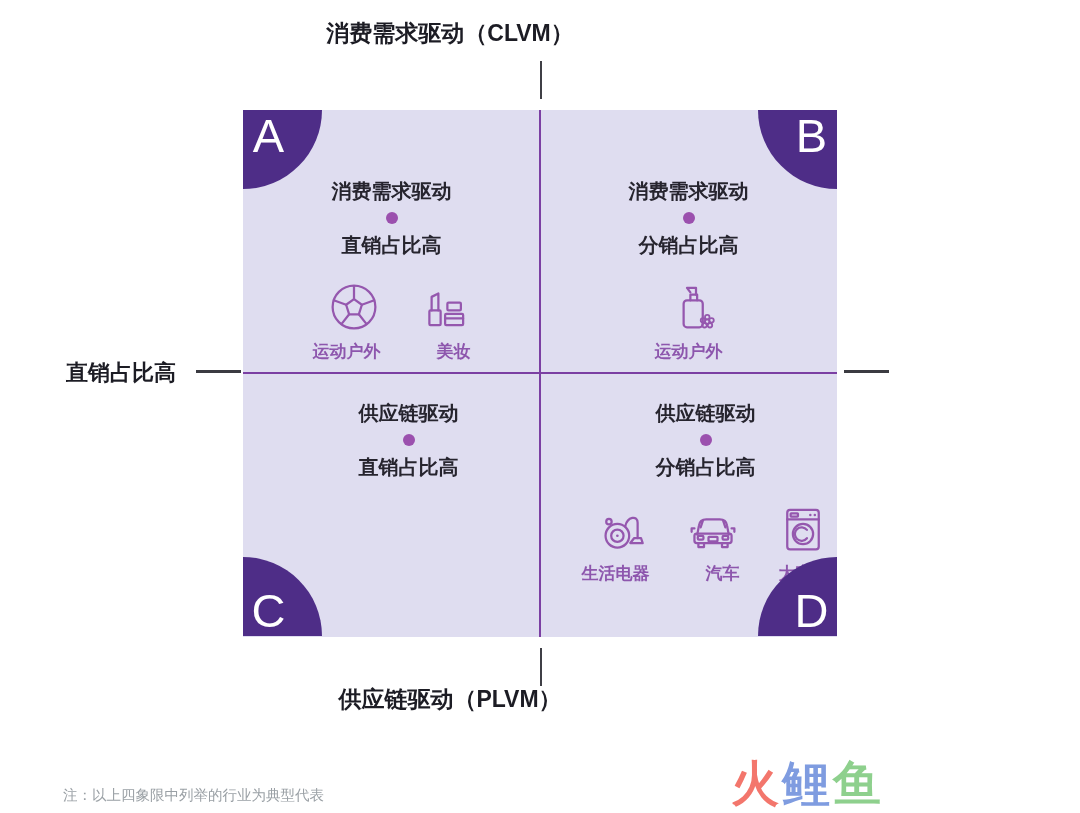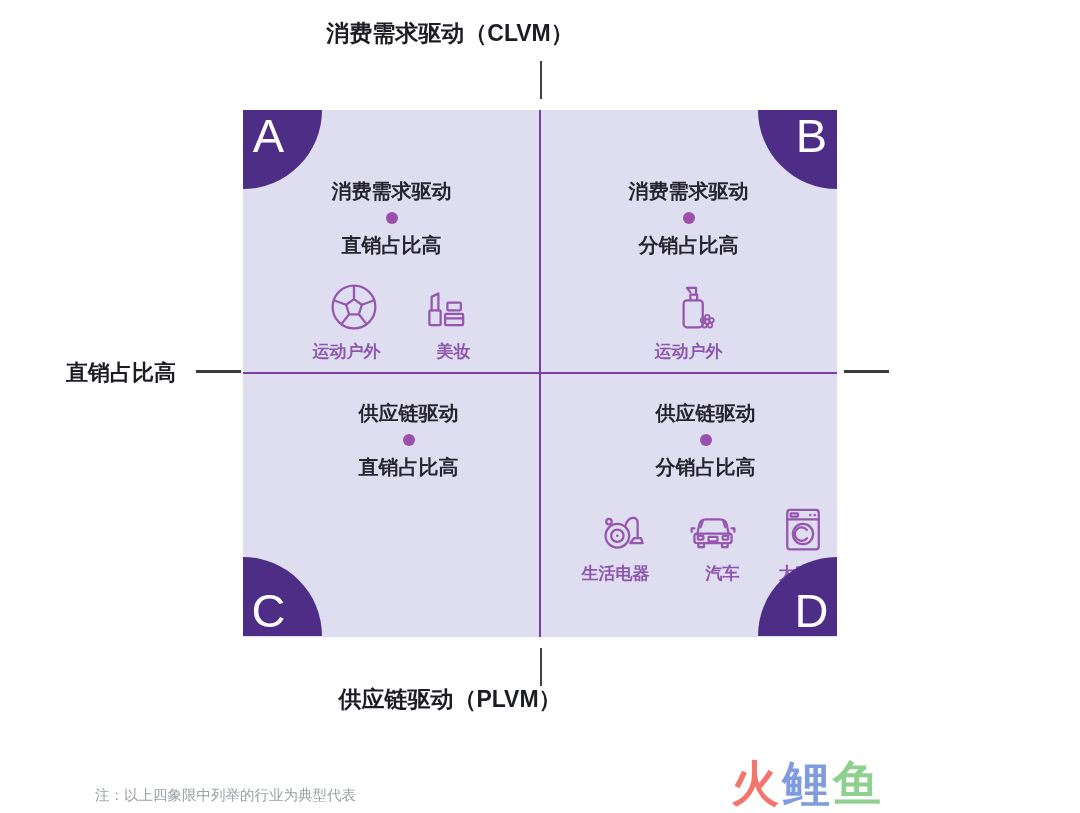--- a/index.html
+++ b/index.html
@@ -41,21 +41,21 @@
   .icn { display:block; }
 
   .badge { position:absolute; width:79px; height:79px; background:#4e2d87; color:#ffffff;
            display:flex; align-items:center; justify-content:center;
            font-size:47px; font-weight:300; line-height:1; }
   .badge.a { top:0; left:0; border-bottom-right-radius:100%; padding:2px 30px 30px 2px; }
   .badge.b { top:0; right:0; border-bottom-left-radius:100%; padding:2px 2px 30px 30px; }
   .badge.c { bottom:0; left:0; border-top-right-radius:100%; padding:30px 30px 2px 2px; }
   .badge.d { bottom:0; right:0; border-top-left-radius:100%; padding:30px 2px 2px 30px; }
 
-  .note { position:absolute; left:95px; top:786px; font-size:14.5px; color:#9aa0a5; }
+  .note { position:absolute; left:63px; top:786px; font-size:14.5px; color:#9aa0a5; }
 
   .wm { position:absolute; right:16px; top:752px; font-size:48px; font-weight:bold; letter-spacing:3px; white-space:nowrap; }
   .wm .c0 { color:#f3766c; }
   .wm .c1 { color:#7f9ce0; }
   .wm .c2 { color:#8ed08d; }
 </style>
 </head>
 <body>
 
 <div class="stage">

